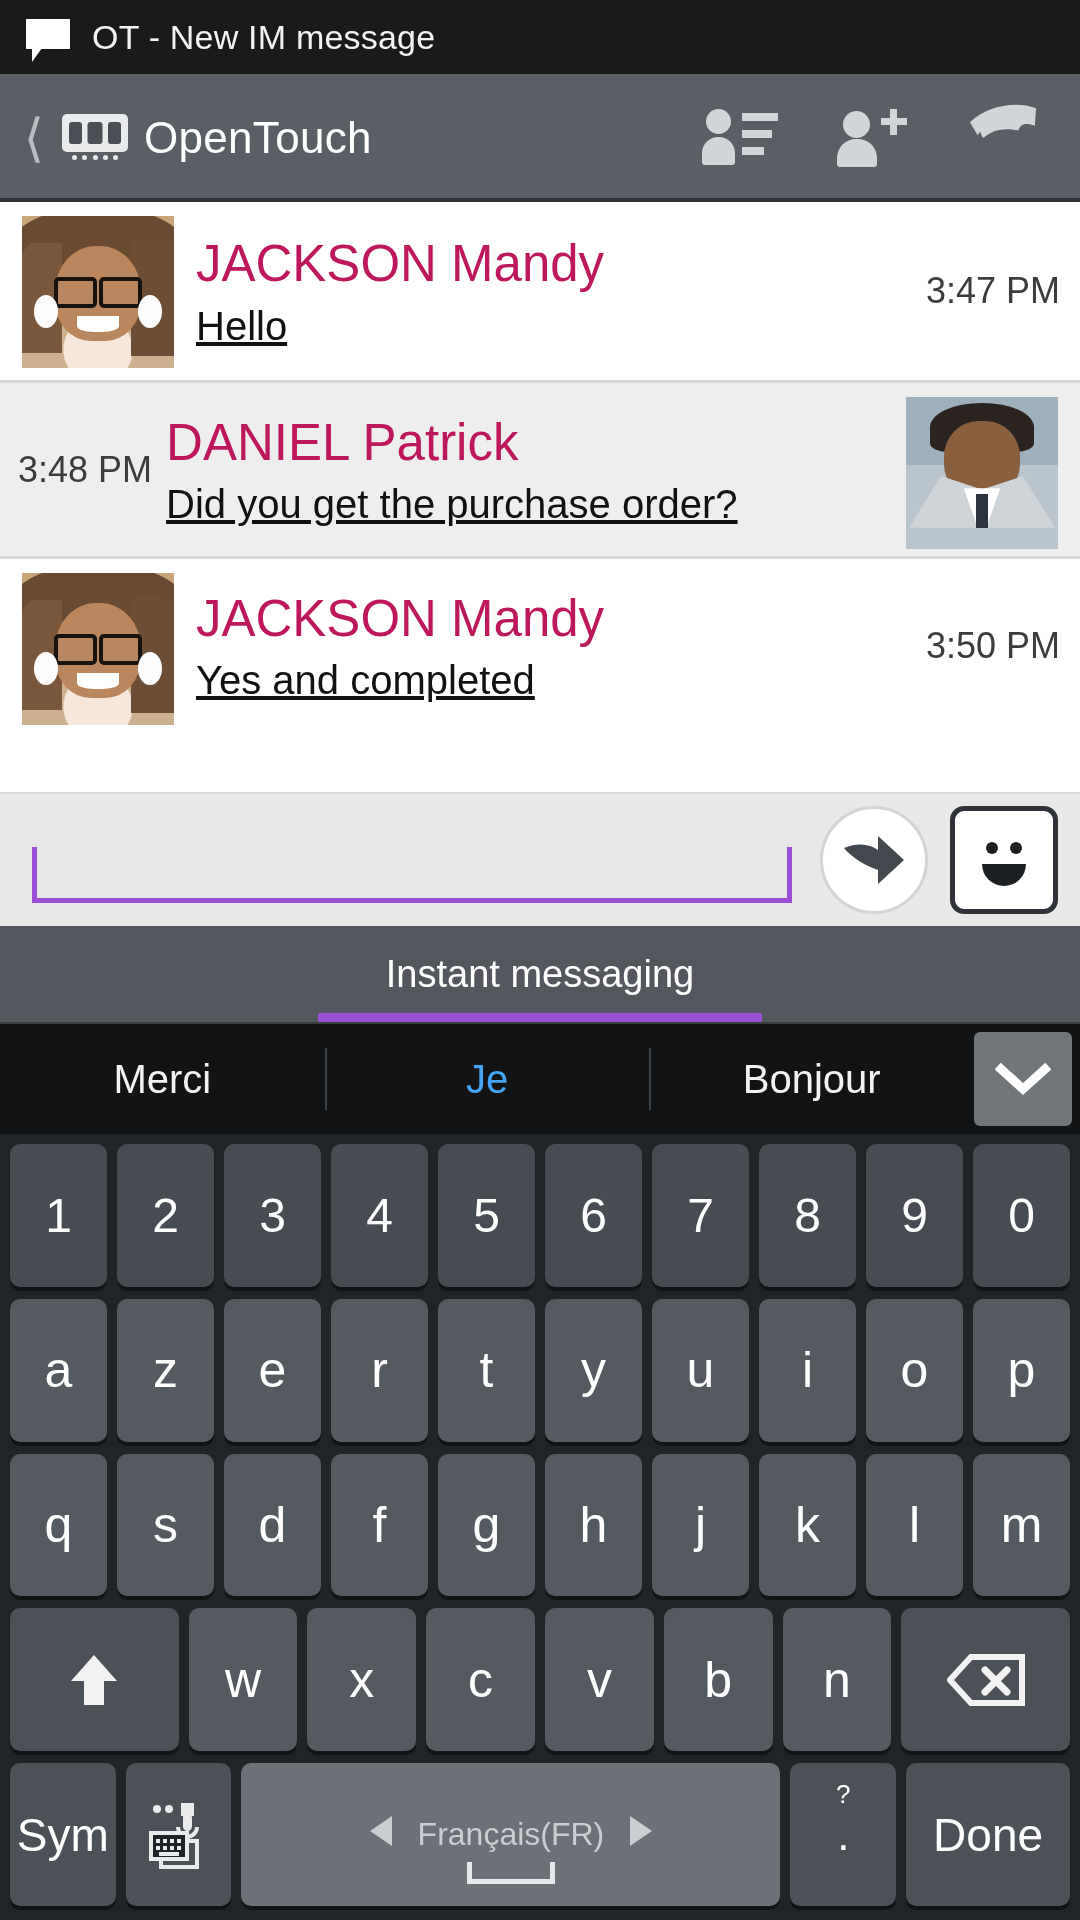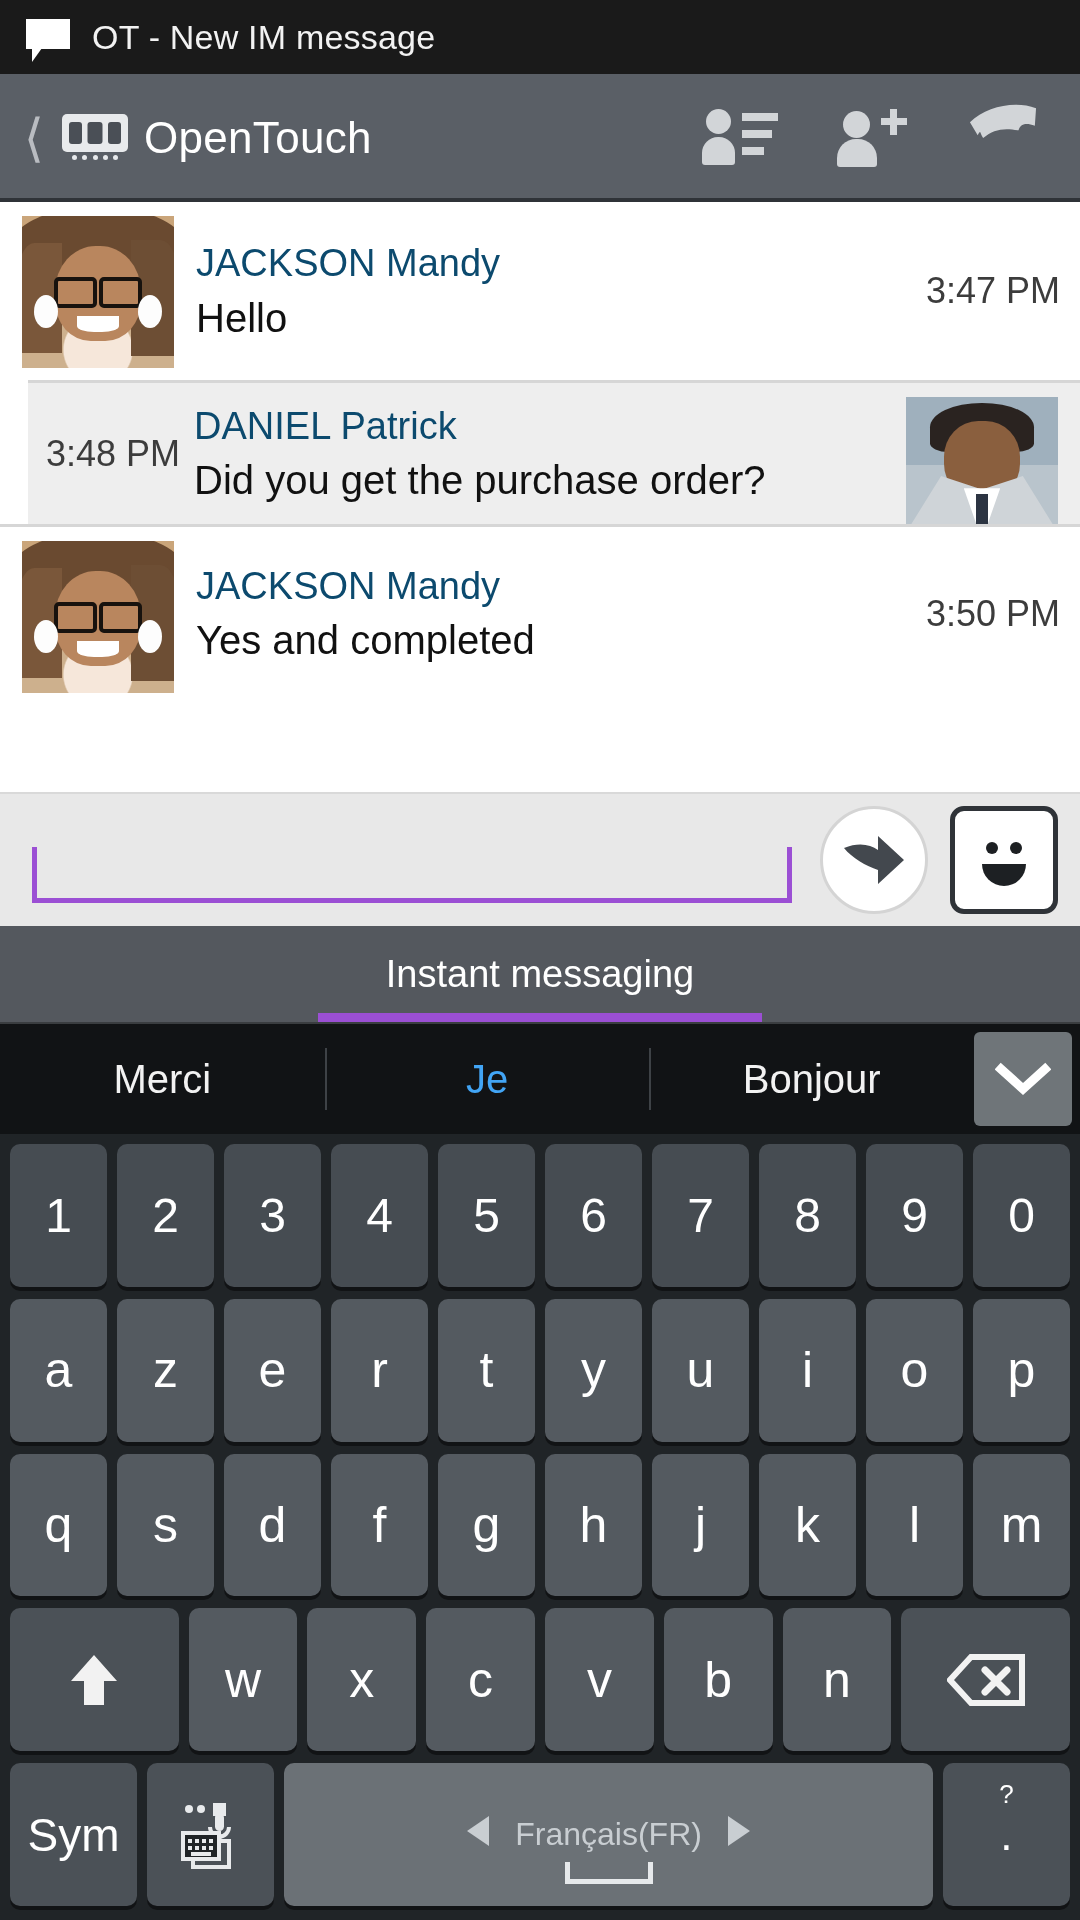--- a/index.html
+++ b/index.html
@@ -72,21 +72,21 @@
   .ico-addperson .plus::before { left:0; top:9px; width:26px; height:7px; }
   .ico-addperson .plus::after  { top:0; left:9px; height:26px; width:7px; }
 
   
   .ico-phone { width: 78px; height: 70px; }
 
   
   .convo { flex: 0 0 590px; display:flex; flex-direction:column; background:#fff; }
   .msg { display:flex; position:relative; padding: 14px 0; }
   .msg.left  { background:#ffffff; height:178px; }
-  .msg.right { background:#eeeeee; height:144px;margin-left:28px; }
+  .msg.right { background:#eeeeee; height:176px; }
   .msg.left2 { background:#ffffff; height:176px; }
   .msg + .msg { border-top: 3px solid #d6d6d6; }
 
   .avatar { width: 152px; height: 152px; flex: 0 0 152px; position:relative; overflow:hidden; margin: 0 22px; }
   .avatar .photo { position:absolute; inset:0; }
   .avatar .strip { position:absolute; left:0; right:0; bottom:0; height:24px; }
 
   
   .ph-mandy { background:
       radial-gradient(circle at 50% 88%, #f6e7da 0 22%, transparent 23%),
@@ -110,22 +110,22 @@
   .ph-patrick { background: linear-gradient(#9fb0bd 0 45%, #b9c4cc 45% 100%); }
   .ph-patrick .hair { position:absolute; left:16%; top:4%; width:68%; height:32%; background:#2a2320; border-radius:50% 50% 18% 18%; }
   .ph-patrick .face { position:absolute; left:25%; top:16%; width:50%; height:52%; background:#8a5f3e; border-radius:45% 45% 46% 46%; }
   .ph-patrick .suit { position:absolute; left:2%; bottom:14%; width:96%; height:34%; background:#cfd4d8;
       clip-path: polygon(0 100%, 22% 0, 50% 26%, 78% 0, 100% 100%); }
   .ph-patrick .shirt{ position:absolute; left:38%; bottom:14%; width:24%; height:26%; background:#ffffff;
       clip-path: polygon(0 0, 100% 0, 62% 100%, 38% 100%); }
   .ph-patrick .tie  { position:absolute; left:46%; bottom:14%; width:8%; height:22%; background:#2c3442; }
 
   .msg-body { flex:1; display:flex; flex-direction:column; justify-content:center; }
-  .sender { color:#0c4a6e; font-size: 38px; line-height: 1.25; margin-bottom: 6px; }
-  .text   { color:#111111; font-size: 40px; line-height: 1.2; }
+  .sender { color:#be185d; font-size: 51px; line-height: 1.25; margin-bottom: 6px; }
+  .text   { color:#111111; font-size: 40px; line-height: 1.2; text-decoration: underline; }
   .time   { color:#3c3c3c; font-size: 36px; align-self:center; white-space:nowrap; }
   .msg.left  .time { margin-right: 20px; }
   .msg.left2 .time { margin-right: 20px; }
   .msg.right .time { margin-left: 18px; margin-right: 10px; }
   .msg.right .msg-body { padding-left: 4px; }
 
   
   .compose {
     flex: 0 0 134px; background:#e8e8e8; display:flex; align-items:center;
     padding: 0 22px; border-top: 2px solid #d9d9d9; position:relative;
@@ -437,17 +437,18 @@
           <span class="tri l"></span>
           <span>Français(FR)</span>
           <span class="tri r"></span>
         </span>
         <span class="sp-bar"></span>
       </div>
       <div class="key fn period">
         <span class="dots">?</span>
         <span>.</span>
       </div>
+      <div class="key wide fn done">Done</div>
     </div>
 
   </div>
 
 </div>
 
 </body></html>

